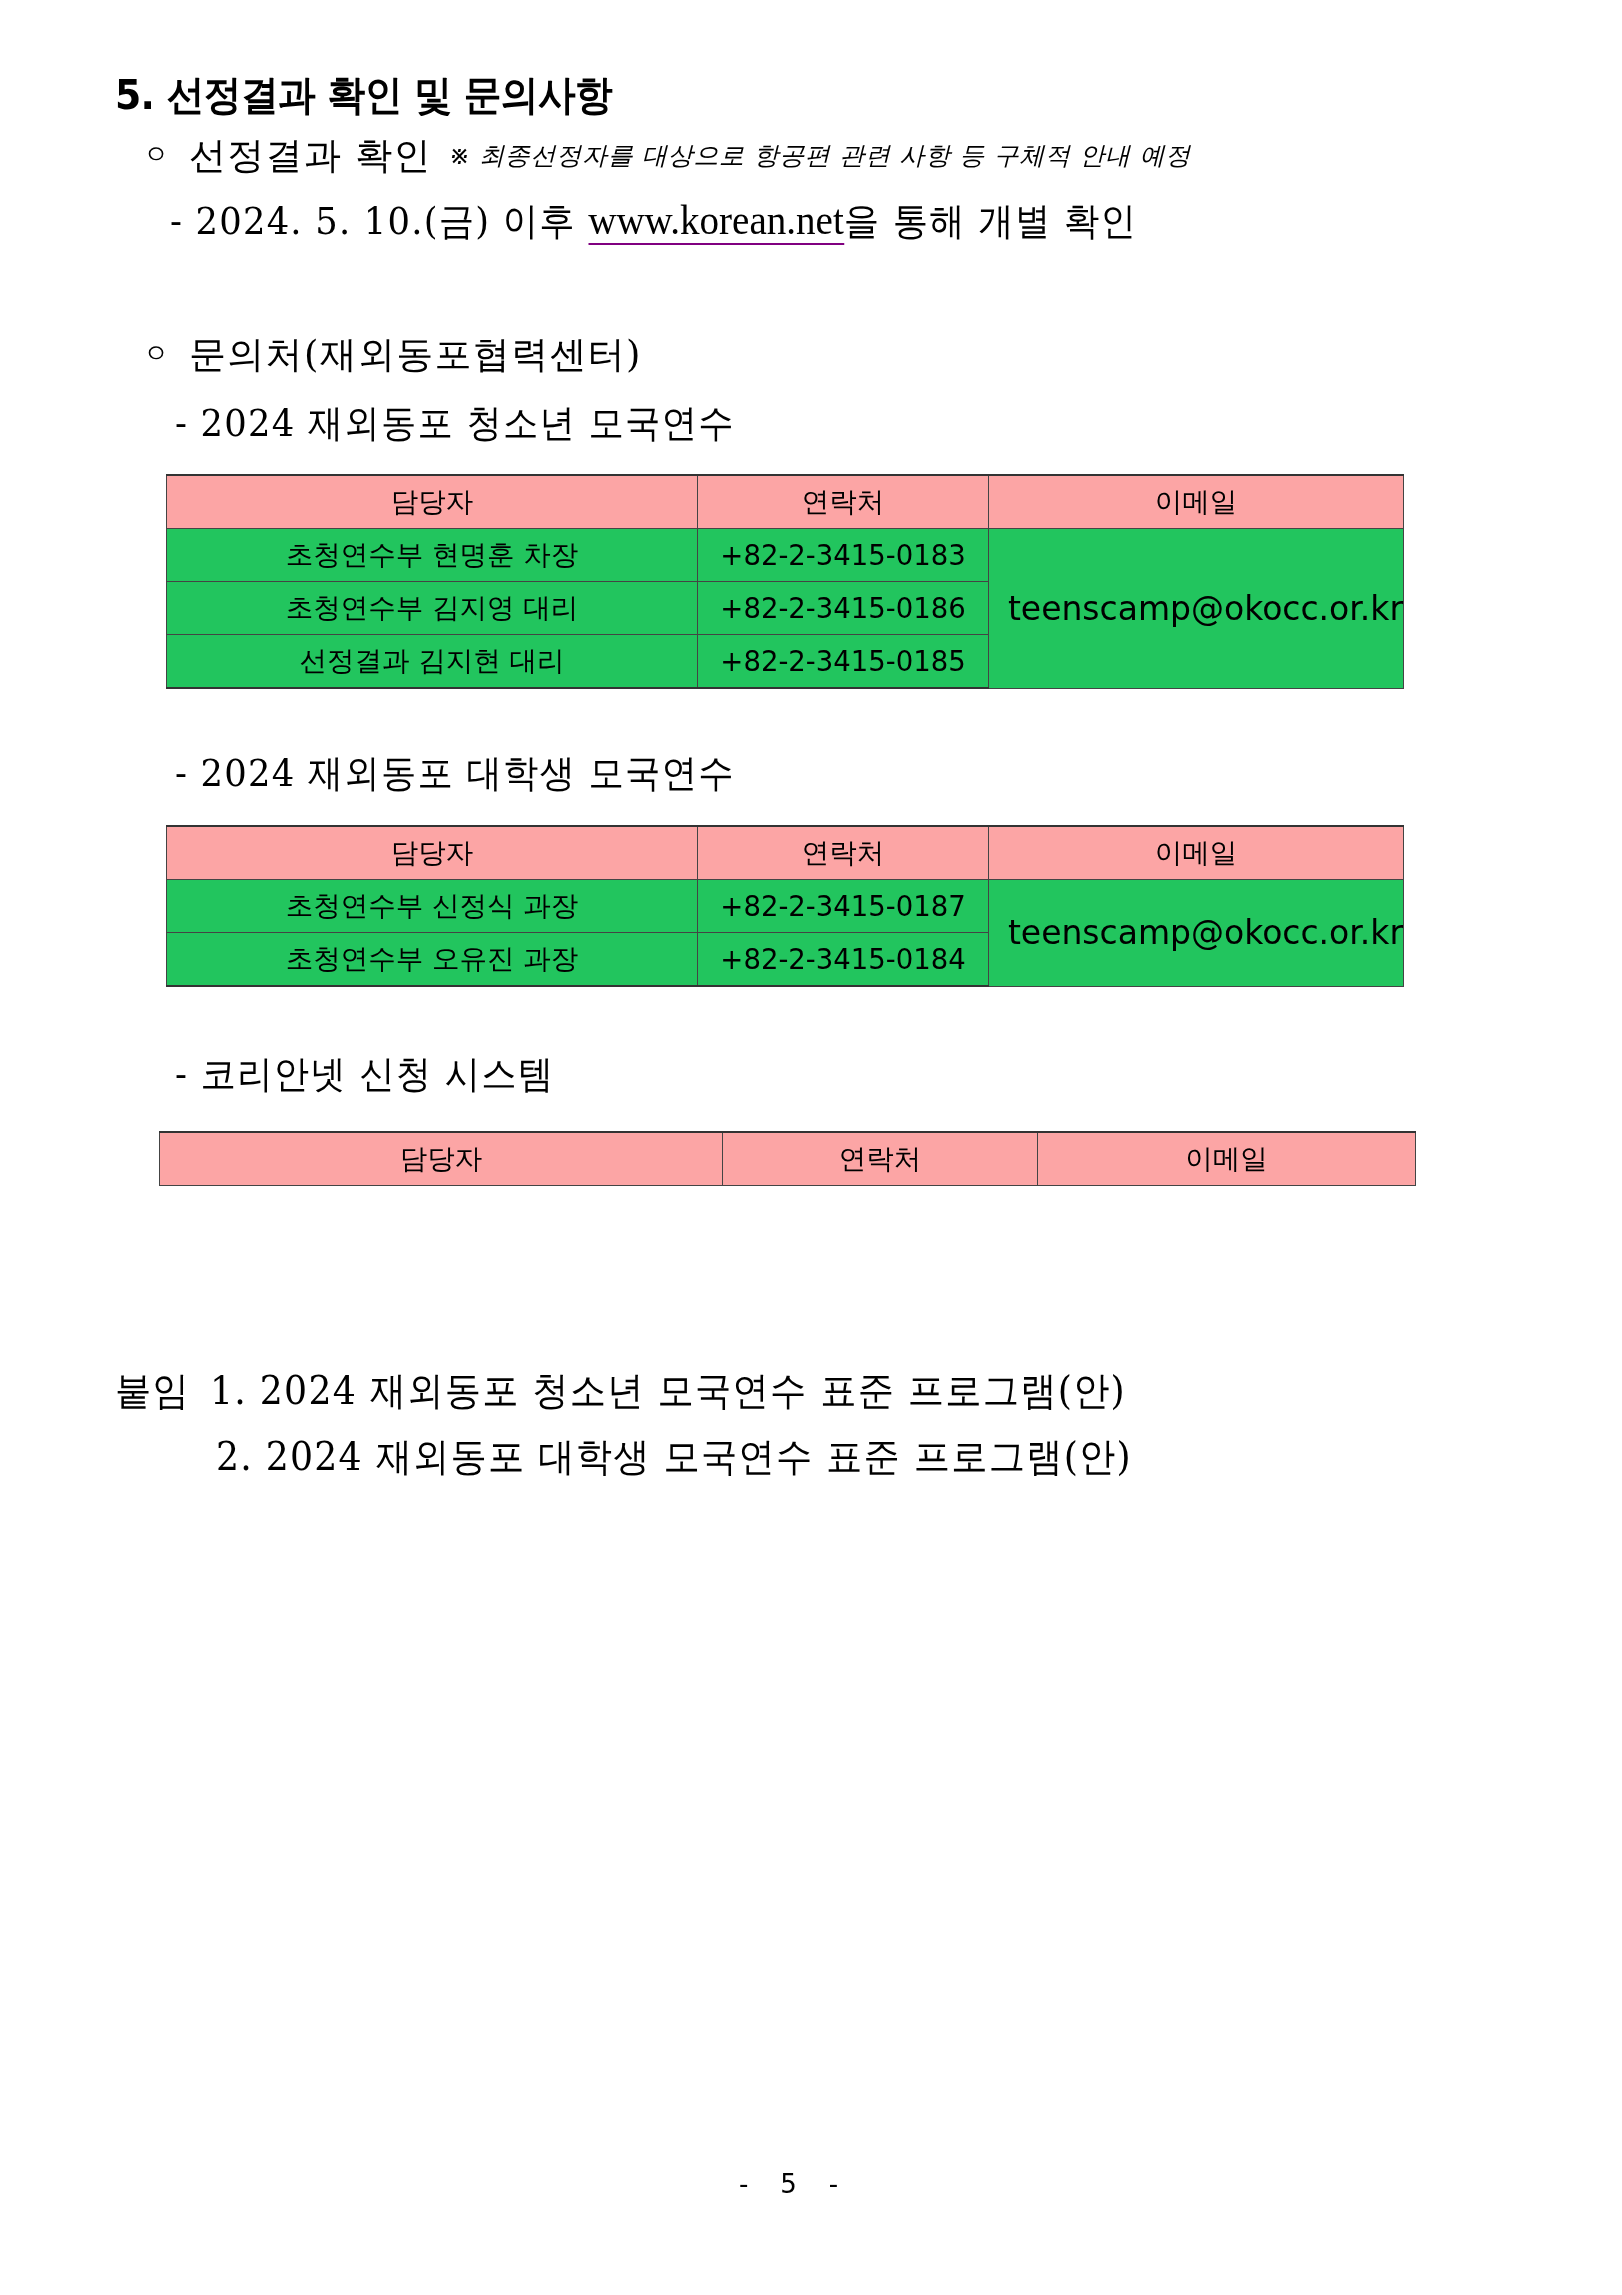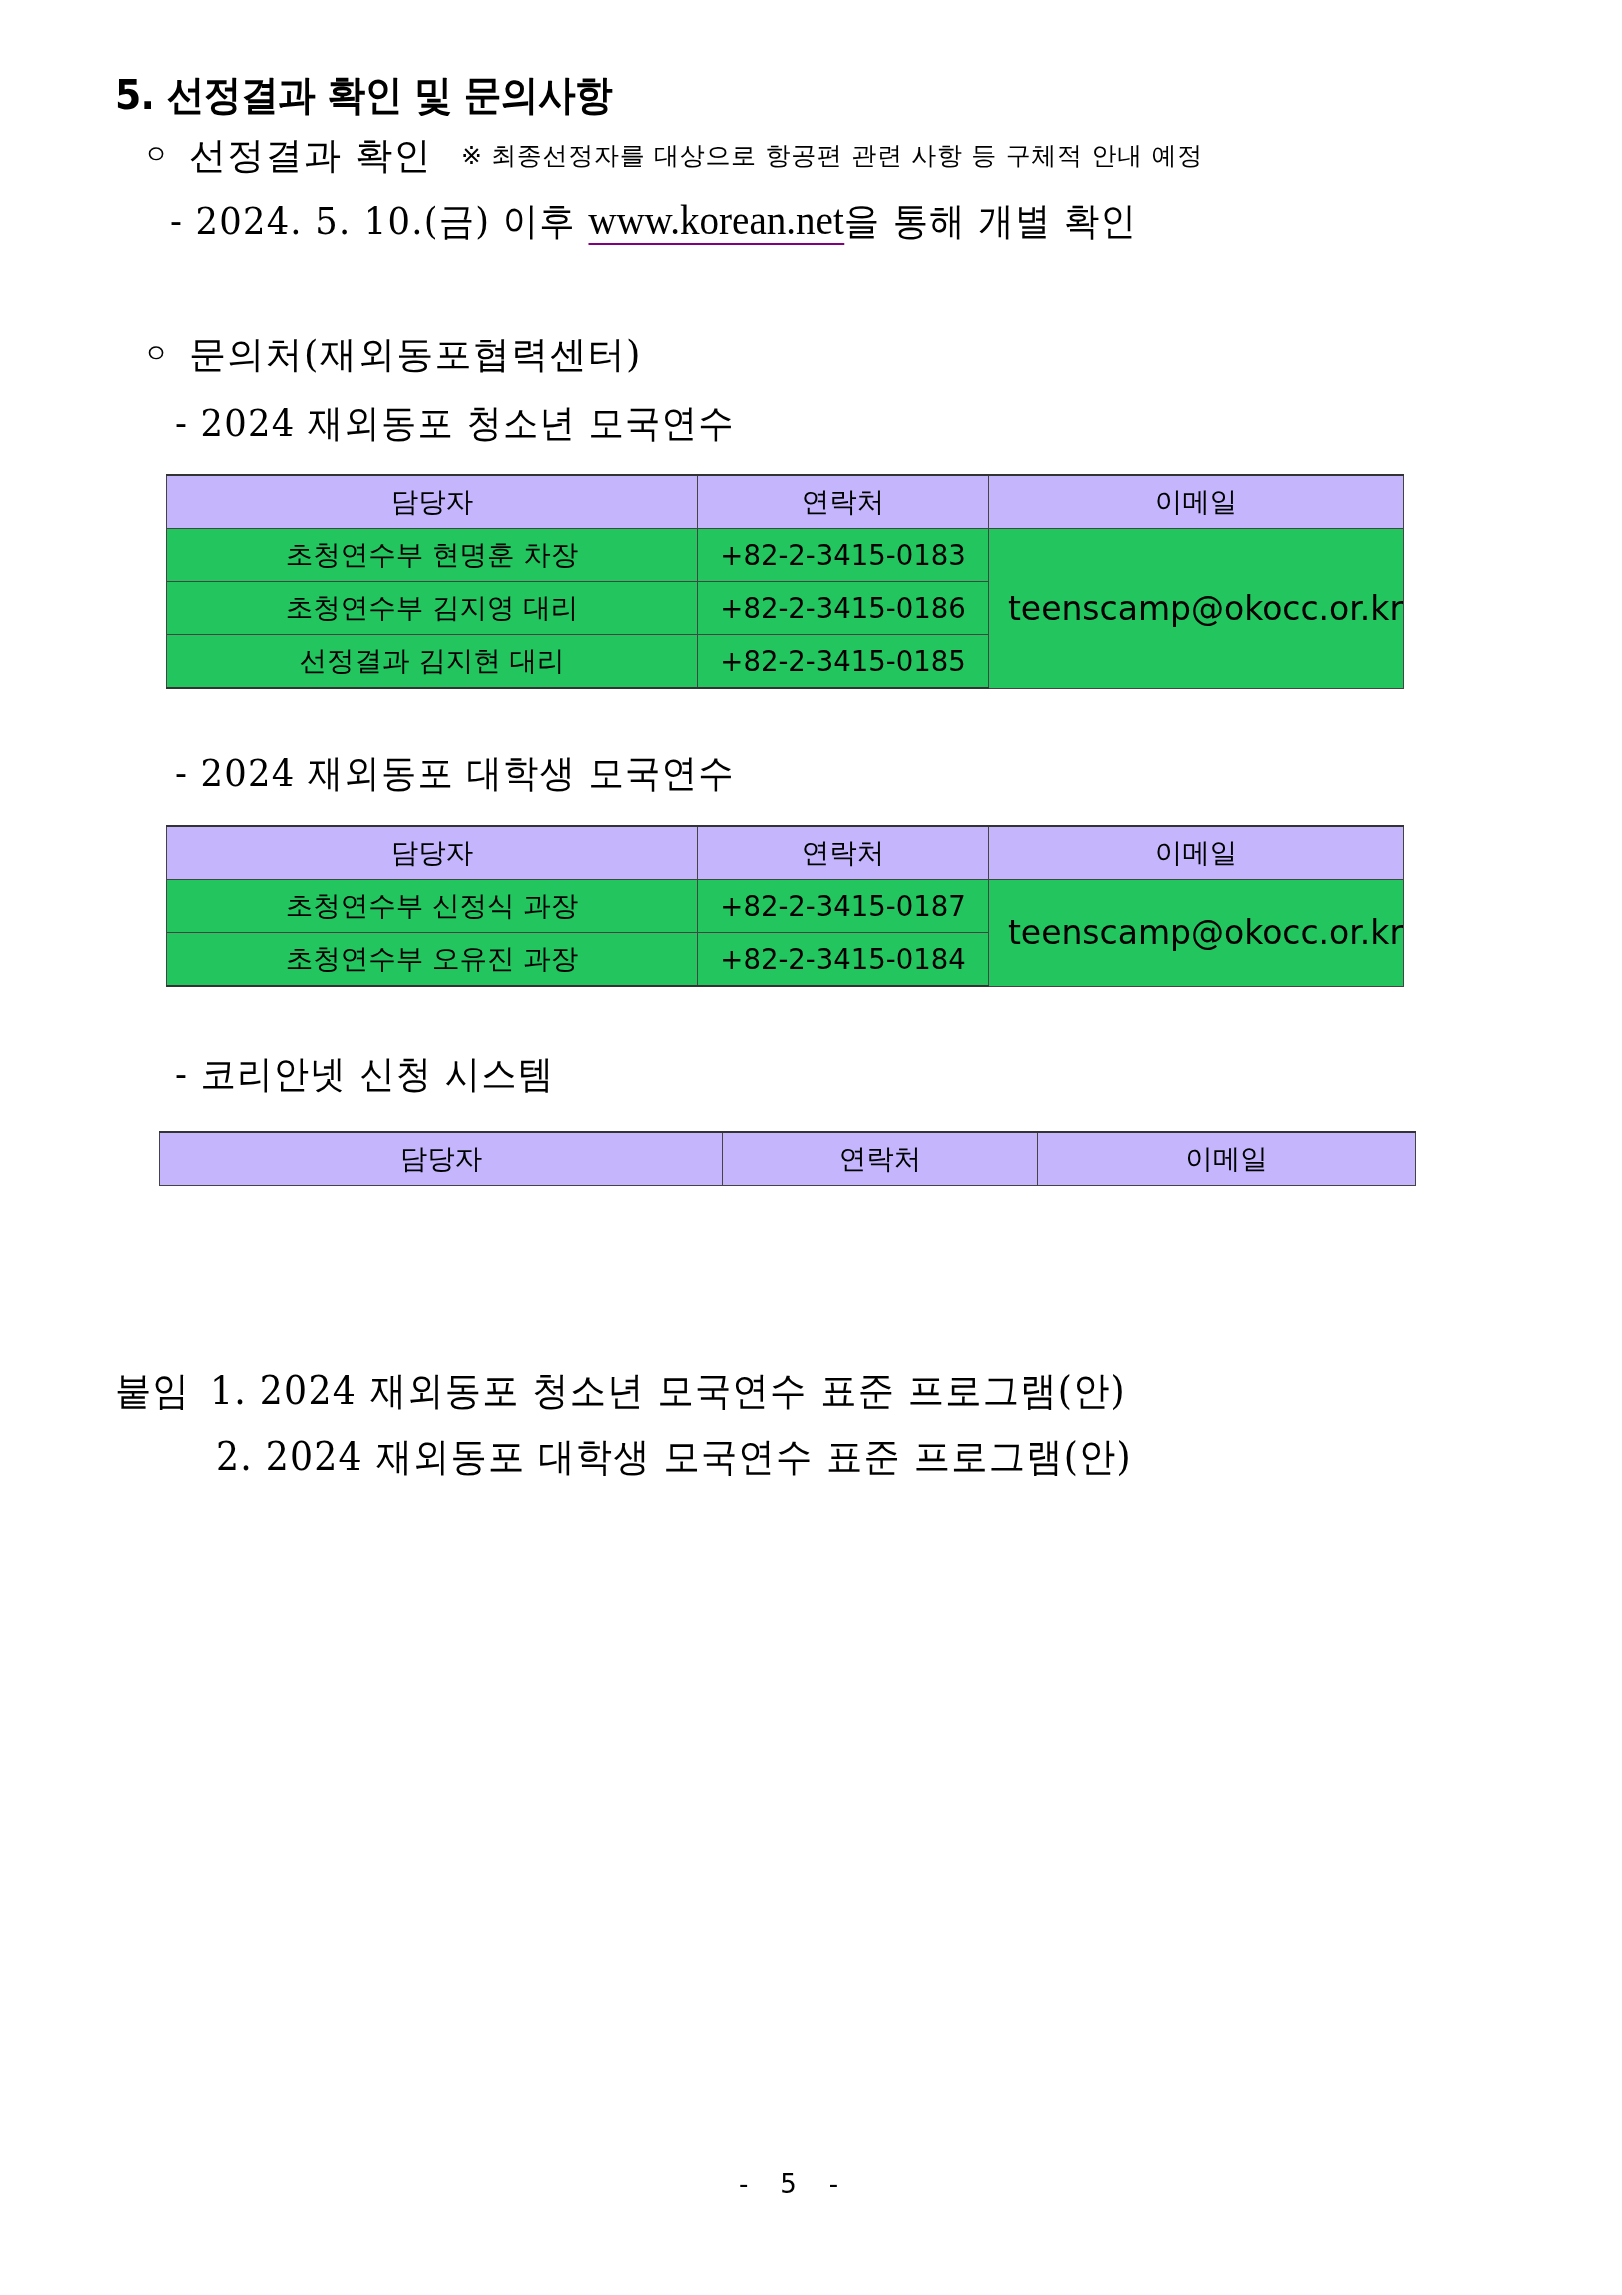--- a/index.html
+++ b/index.html
@@ -34,22 +34,23 @@
       display: inline-block;
       width: 46px;
       font-family: "DejaVu Sans", sans-serif;
       font-size: 26px;
       vertical-align: 5.2px;
     }
     .note {
       font-family: "DejaVu Sans", "Liberation Sans", sans-serif;
       font-size: 25px;
       letter-spacing: 0.7px;
-      margin-left: 29px;
+      margin-left: 17px;
       vertical-align: 3.9px;
+      font-style: italic;
     }
     .dash-line {
       font-size: 38px;
       letter-spacing: 1.3px;
       transform: scaleX(0.93);
       transform-origin: left top;
     }
     .link {
       color: #000000;
       text-decoration: none;
@@ -69,21 +70,21 @@
     }
     table.contact th, table.contact td {
       border: 1.3px solid #444444;
       text-align: center;
       vertical-align: middle;
       padding: 0;
       font-weight: normal;
       white-space: nowrap;
     }
     table.contact th {
-      background: #c4b5fd;
+      background: #fca5a5;
       height: 52px;
     }
     table.contact td {
       height: 52px;
       background: #22c55e;
     }
     table.contact td.email-big {
       font-size: 33px;
       text-align: right;
     }

